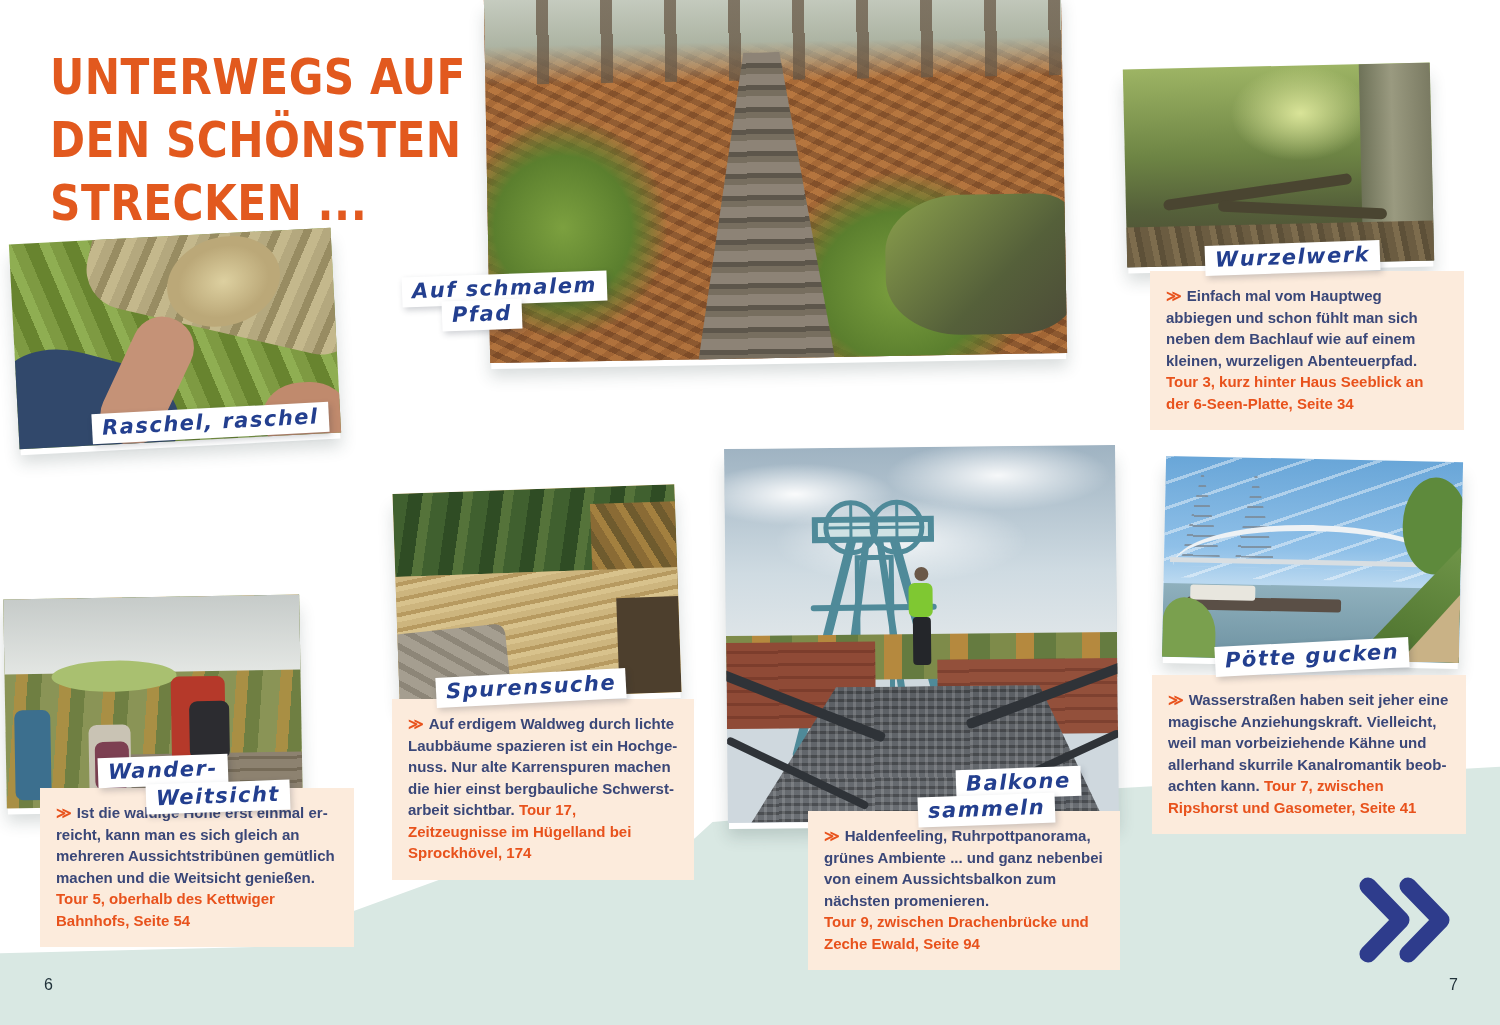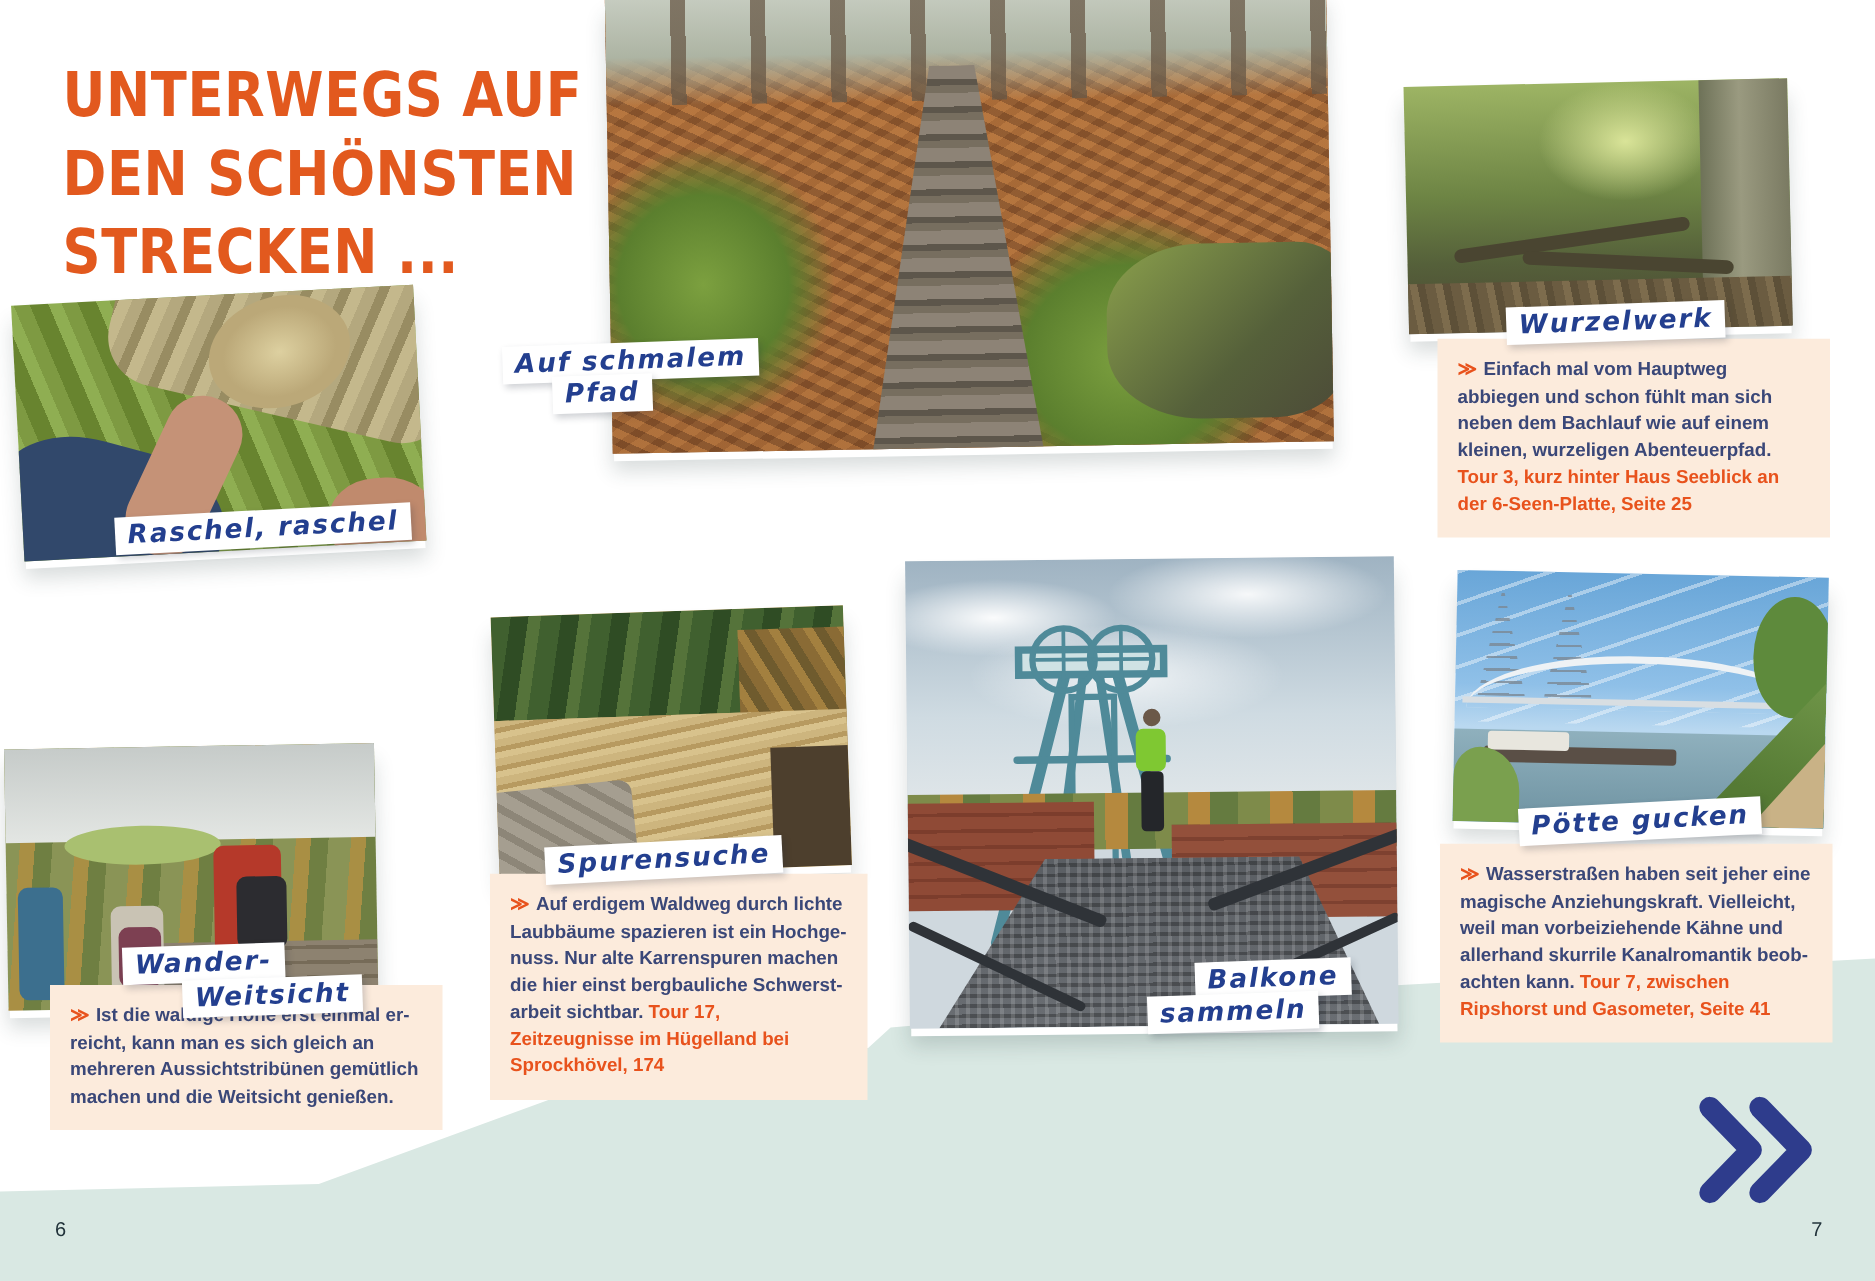--- a/index.html
+++ b/index.html
@@ -286,32 +286,37 @@
 
   <span class="tag" style="left:956px;top:768px;transform:rotate(-2deg);">Balkone</span>
   <span class="tag" style="left:918px;top:795px;transform:rotate(-2deg);">sammeln</span>
 
   <span class="tag" style="left:1215px;top:642px;transform:rotate(-3deg);">Pötte gucken</span>
 
 
 
   <div class="box" style="left:1150px;top:271px;width:282px;">
     <span class="arrow">≫</span><span>Einfach mal vom Hauptweg abbiegen und schon fühlt man sich neben dem Bachlauf wie auf einem kleinen, wurzeligen Abenteuerpfad.</span>
-    <span class="tour">Tour 3, kurz hinter Haus Seeblick an der 6-Seen-Platte, Seite 25</span>
+    <span class="tour">Tour 3, kurz hinter Haus Seeblick an der 6-Seen-Platte, Seite 34</span>
   </div>
 
   <div class="box" style="left:40px;top:788px;width:282px;">
     <span class="arrow">≫</span><span>Ist die waldige Höhe erst einmal er­reicht, kann man es sich gleich an mehre­ren Aussichtstribünen gemütlich machen und die Weitsicht genießen.</span>
+    <span class="tour tour-block">Tour 5, oberhalb des Kettwiger Bahnhofs, Seite 54</span>
   </div>
 
   <div class="box" style="left:392px;top:699px;width:270px;">
     <span class="arrow">≫</span><span>Auf erdigem Waldweg durch lichte Laubbäume spazieren ist ein Hochge­nuss. Nur alte Karrenspuren machen die hier einst bergbauliche Schwerst­arbeit sichtbar.</span>
     <span class="tour">Tour 17, Zeitzeugnisse im Hügelland bei Sprockhövel, 174</span>
   </div>
 
+  <div class="box" style="left:808px;top:811px;width:280px;">
+    <span class="arrow">≫</span><span>Haldenfeeling, Ruhrpottpanorama, grünes Ambiente ... und ganz nebenbei von einem Aussichtsbalkon zum nächs­ten promenieren.</span>
+    <span class="tour tour-block">Tour 9, zwischen Drachenbrücke und Zeche Ewald, Seite 94</span>
+  </div>
 
   <div class="box" style="left:1152px;top:675px;width:282px;">
     <span class="arrow">≫</span><span>Wasserstraßen haben seit jeher eine magische Anziehungskraft. Vielleicht, weil man vorbeiziehende Kähne und allerhand skurrile Kanalromantik beob­achten kann.</span>
     <span class="tour">Tour 7, zwischen Ripshorst und Gasometer, Seite 41</span>
   </div>
 
   <svg class="chevrons" width="100" height="92" viewBox="0 0 100 92">
     <g stroke="#2E3C8C" stroke-width="17" fill="none" stroke-linecap="round" stroke-linejoin="round">
       <polyline points="12,12 45,46 12,80"></polyline>
       <polyline points="52,12 85,46 52,80"></polyline>

